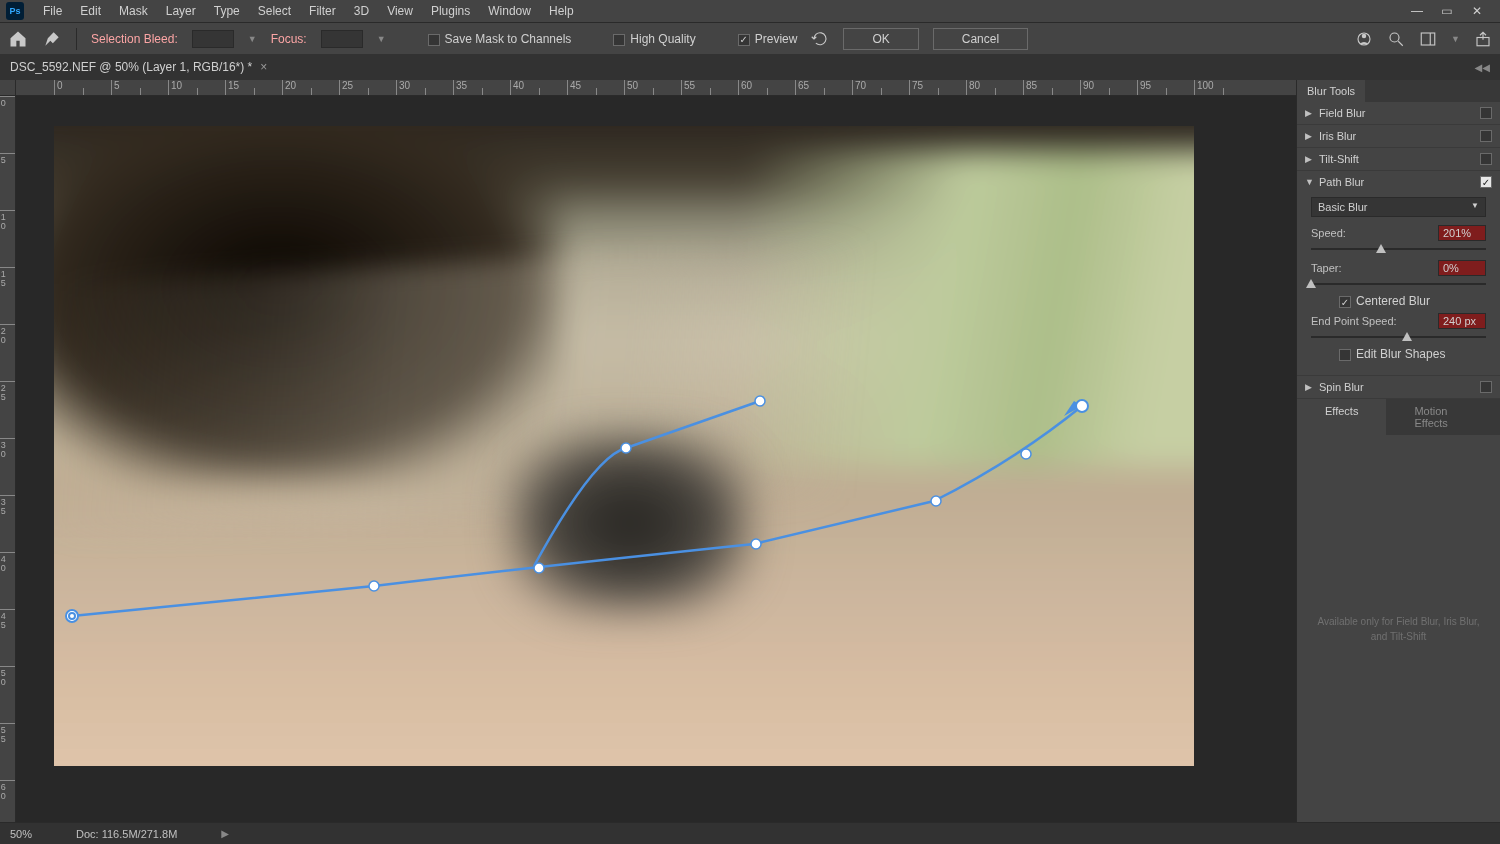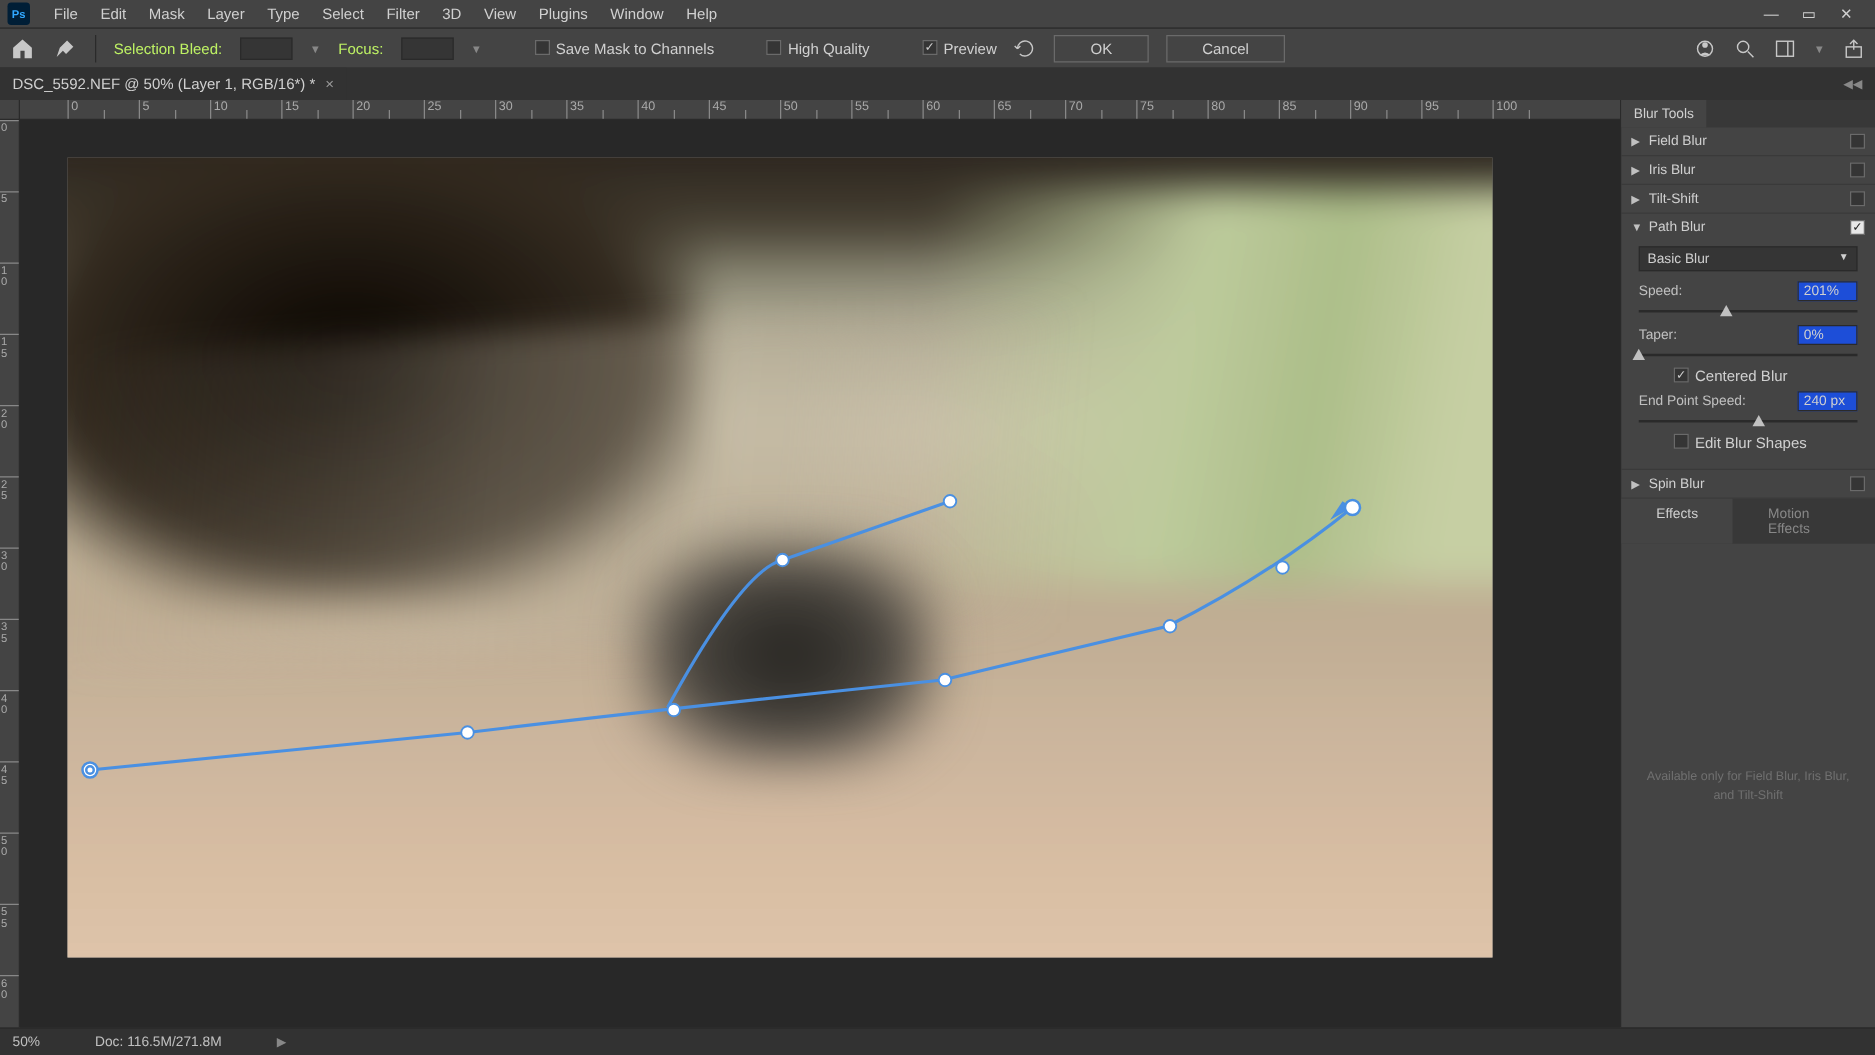--- a/index.html
+++ b/index.html
@@ -9,23 +9,23 @@
     .menubar { background: #444444; height: 22px; display: flex; align-items: center; padding: 0 6px; gap: 0; }
     .ps-logo { width: 18px; height: 18px; background: #001e36; border-radius: 3px; display: flex; align-items: center; justify-content: center; font-size: 9px; font-weight: bold; color: #31a8ff; margin-right: 10px; }
     .menu-item { padding: 0 9px; height: 22px; display: flex; align-items: center; cursor: default; }
     .window-controls { margin-left: auto; display: flex; gap: 12px; padding-right: 8px; }
     .window-controls span { width: 18px; text-align: center; cursor: default; }
     
     
     .optionsbar { background: #444444; height: 32px; display: flex; align-items: center; padding: 0 8px; gap: 14px; border-top: 1px solid #2a2a2a; }
     .home-icon, .pin-icon { width: 20px; height: 20px; fill: #c8c8c8; }
     .opt-divider { width: 1px; height: 22px; background: #2a2a2a; }
-    .opt-label { color: #bef264; }
+    .opt-label { color: #fca5a5; }
     .opt-input { width: 42px; height: 18px; background: #353535; border: 1px solid #2a2a2a; color: #d0d0d0; padding: 0 4px; font-size: 11px; }
-    .checkbox { display: flex; align-items: flex-start; gap: 5px; padding-left: 28px; }
+    .checkbox { display: flex; align-items: flex-end; gap: 5px; padding-left: 28px; }
     .checkbox-box { width: 12px; height: 12px; background: #353535; border: 1px solid #6a6a6a; display: inline-flex; align-items: center; justify-content: center; }
     .checkbox-box.checked::after { content: "✓"; font-size: 10px; color: #d0d0d0; }
     .btn { padding: 3px 28px; border: 1px solid #6a6a6a; background: transparent; color: #d0d0d0; cursor: default; font-size: 12px; }
     .reset-icon { width: 18px; height: 18px; fill: none; stroke: #c8c8c8; stroke-width: 1.5; }
     .right-icons { margin-left: auto; display: flex; gap: 14px; align-items: center; }
     .right-icons svg { width: 18px; height: 18px; fill: none; stroke: #c8c8c8; stroke-width: 1.5; }
     
     
     .tabbar { background: #323232; height: 26px; display: flex; align-items: center; }
     .doc-tab { padding: 0 10px; height: 26px; display: flex; align-items: center; gap: 8px; background: #323232; }
@@ -73,21 +73,21 @@
     .section-chevron { width: 8px; font-size: 9px; color: #c0c0c0; }
     .section-title { flex: 1; font-size: 11px; color: #d0d0d0; }
     .section-check { width: 12px; height: 12px; background: #353535; border: 1px solid #6a6a6a; display: inline-flex; align-items: center; justify-content: center; }
     .section-check.checked { background: #e8e8e8; }
     .section-check.checked::after { content: "✓"; font-size: 10px; color: #222; }
     .section-body { padding: 4px 14px 10px 14px; }
     .dropdown { width: 100%; background: #353535; border: 1px solid #2a2a2a; color: #d0d0d0; padding: 3px 6px; font-size: 11px; display: flex; margin-bottom: 8px; }
     .dropdown-arrow { margin-left: auto; font-size: 8px; }
     .param-row { display: flex; align-items: center; margin: 5px 0 2px 0; }
     .param-label { flex: 1; font-size: 11px; color: #c0c0c0; }
-    .param-value { width: 48px; background: #1d4ed8; border: 1px solid #2a2a2a; color: #d0d0d0; padding: 1px 4px; font-size: 11px; text-align: left; }
+    .param-value { width: 48px; background: #7f1d1d; border: 1px solid #2a2a2a; color: #d0d0d0; padding: 1px 4px; font-size: 11px; text-align: left; }
     .slider { width: 100%; height: 12px; position: relative; margin-bottom: 4px; }
     .slider-track { position: absolute; top: 5px; width: 100%; height: 2px; background: #2a2a2a; }
     .slider-thumb { position: absolute; top: 1px; width: 0; height: 0; border-left: 5px solid transparent; border-right: 5px solid transparent; border-bottom: 9px solid #c0c0c0; transform: translateX(-5px); }
     
     .subtabs { display: flex; background: #383838; margin-top: 0; }
     .subtab { padding: 6px 28px; font-size: 11px; color: #888; }
     .subtab.active { background: #444444; color: #d0d0d0; }
     .subtab-body { flex: 1; display: flex; align-items: center; justify-content: center; text-align: center; color: #707070; font-size: 10px; padding: 40px 12px; line-height: 1.5; }
     
     

